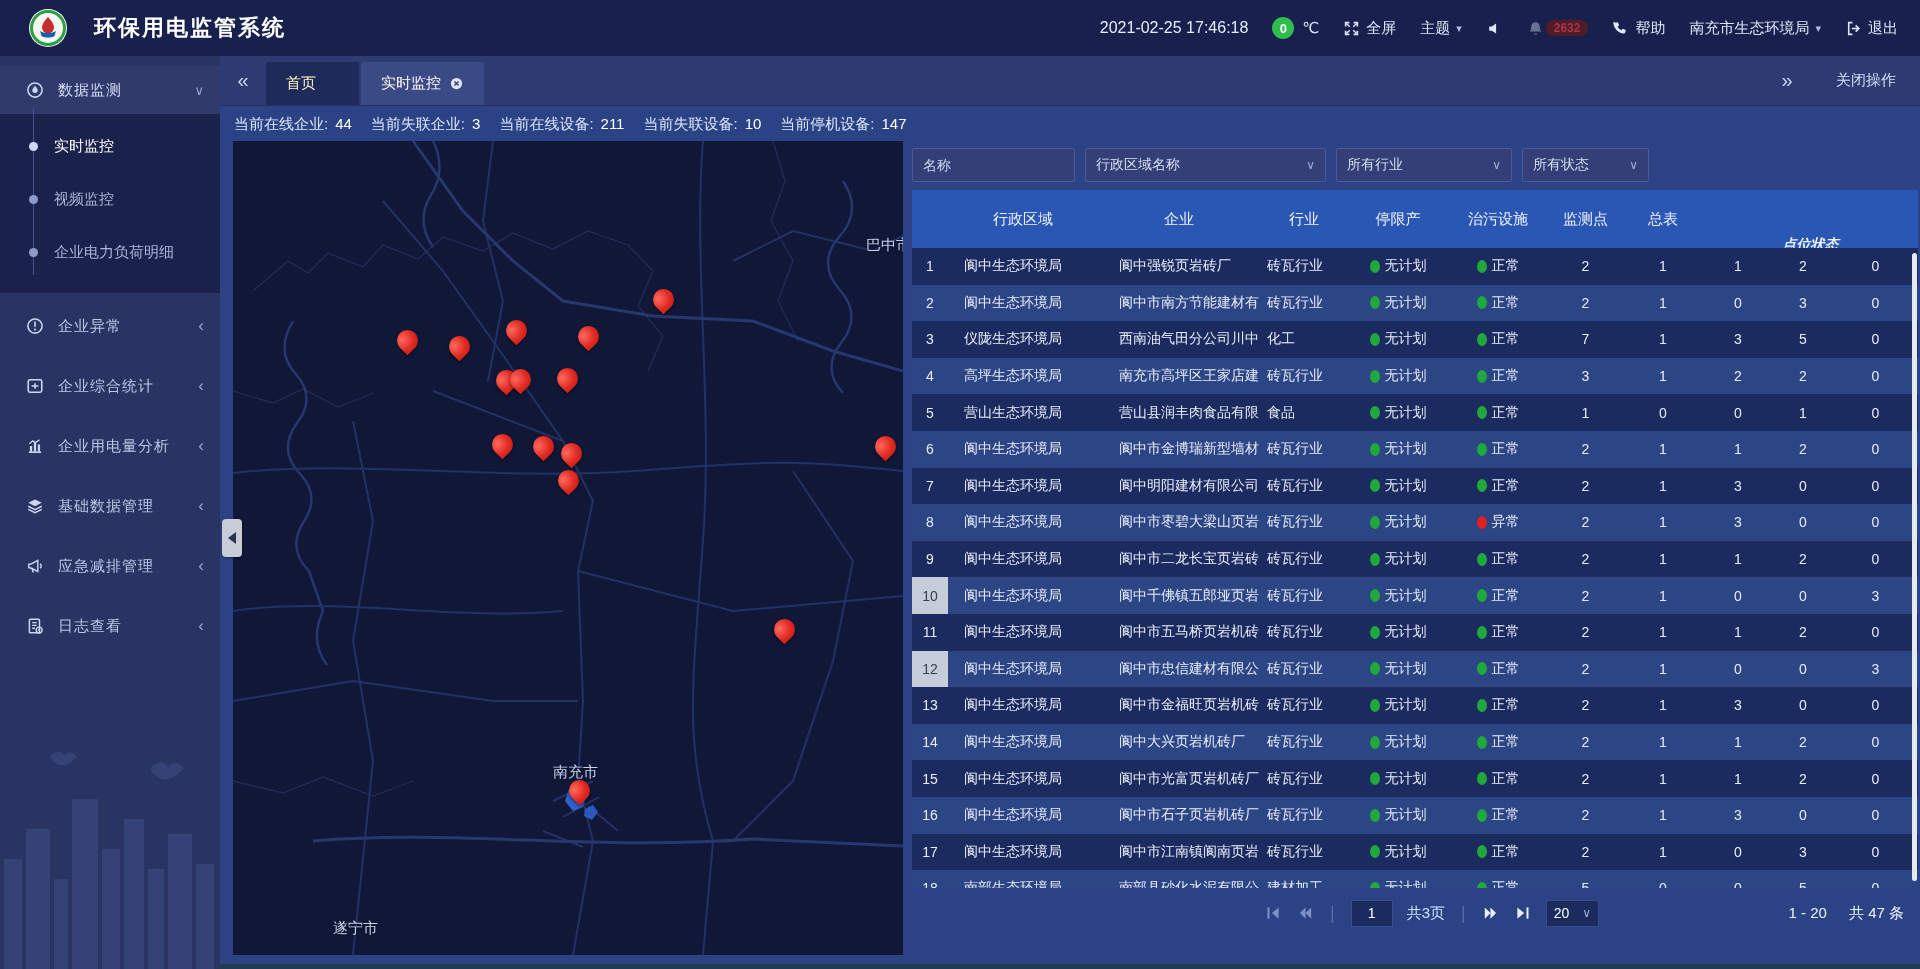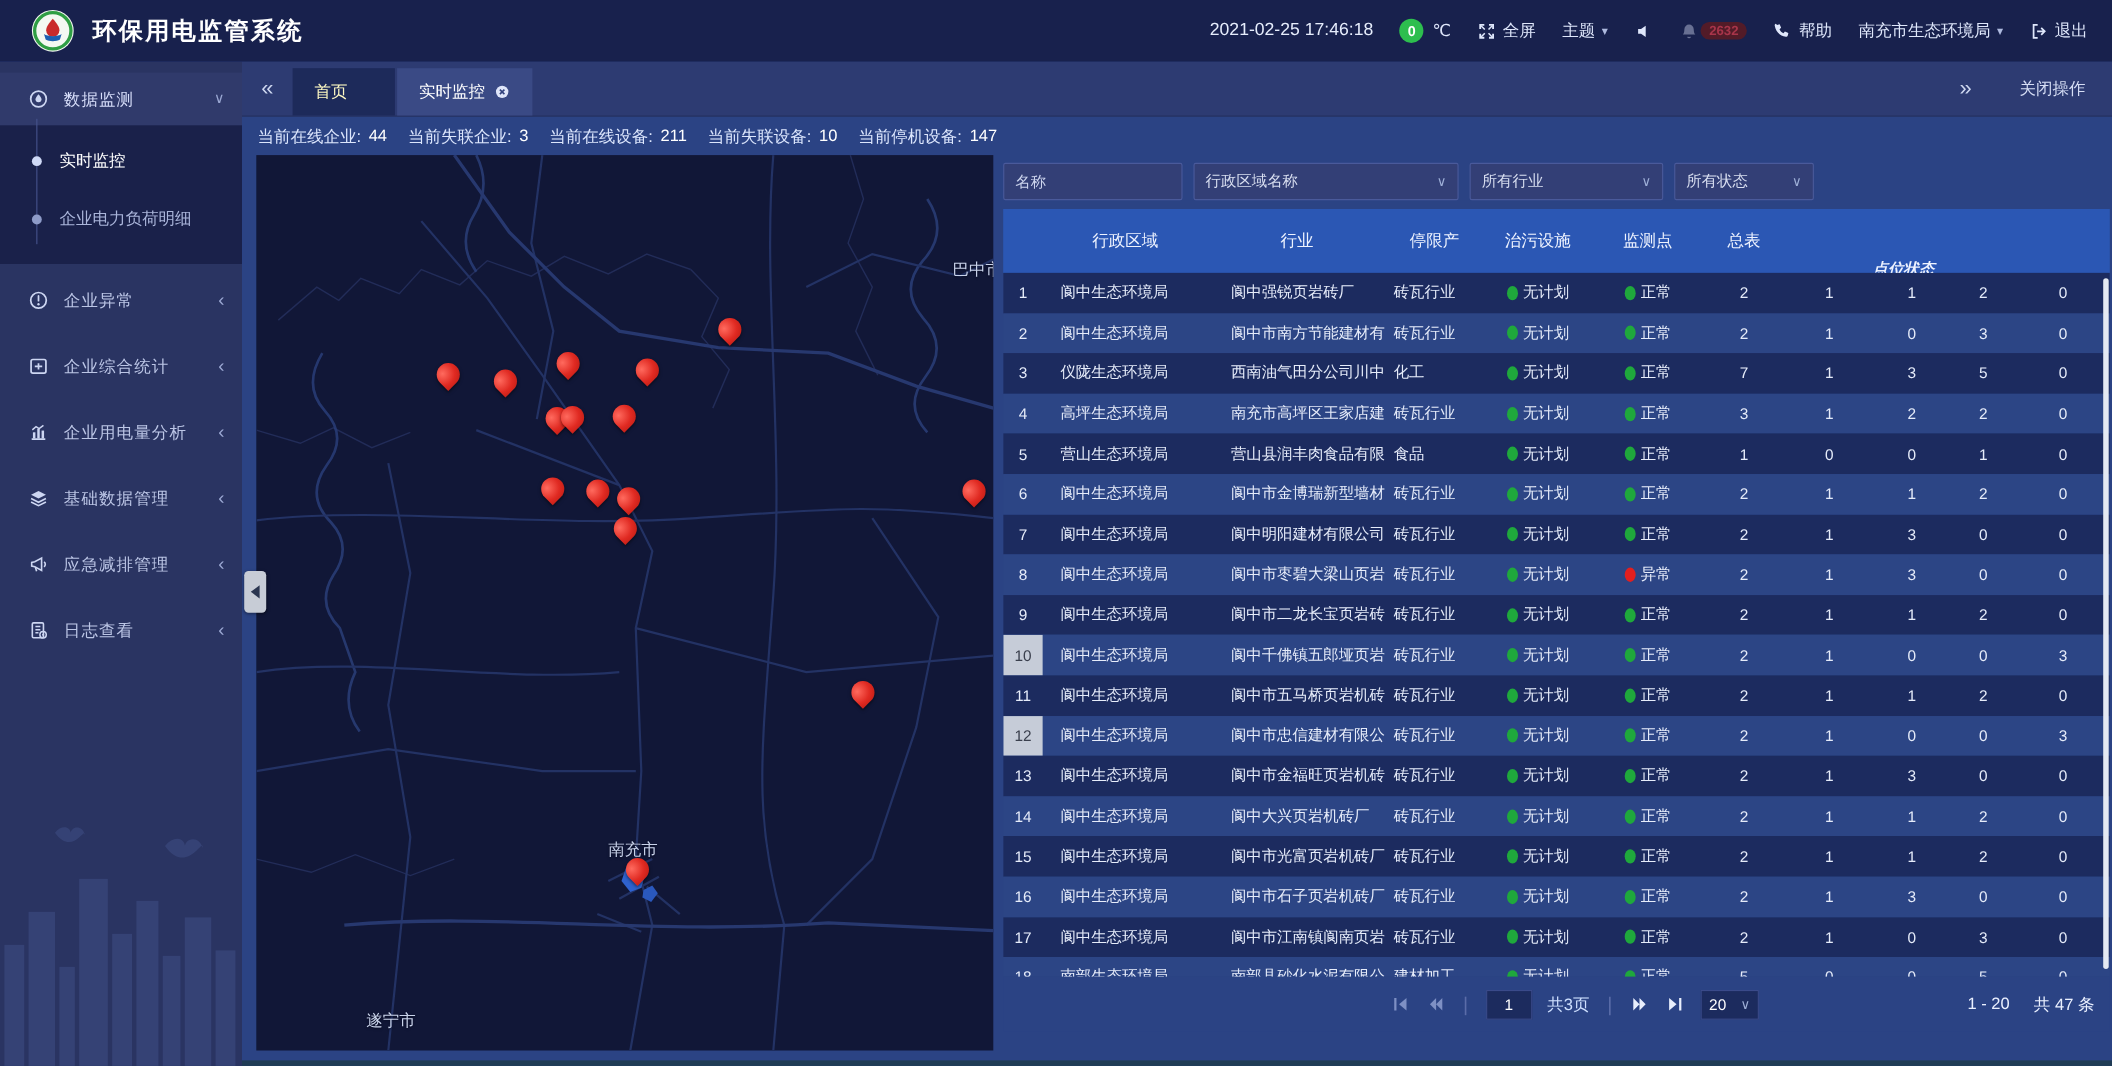--- a/index.html
+++ b/index.html
@@ -2,21 +2,21 @@
 <html><head>
 <meta charset="utf-8">
 <style>
   * { margin:0; padding:0; box-sizing:border-box; }
   html,body { width:1920px; height:969px; overflow:hidden; }
   body { font-family:"Liberation Sans","DejaVu Sans",sans-serif; background:#2b4384; position:relative; color:#e6ecfa; }
 
   
   .topbar { position:absolute; left:0; top:0; width:1920px; height:56px; background:#18214d;
             display:flex; align-items:center; justify-content:space-between; padding:0 22px 0 28px; z-index:30; }
-  .brand { display:flex; align-items:center; gap:16px; }
+  .brand { display:flex; align-items:center; gap:26px; }
   .logo { width:40px; height:40px; display:inline-block; }
   .app-title { font-size:22px; font-weight:bold; letter-spacing:2px; color:#ffffff; }
   .top-right { display:flex; align-items:center; gap:24px; font-size:15px; color:#dfe7fb; }
   .datetime { font-size:16px; color:#e6edfc; }
   .temp { display:flex; align-items:center; gap:8px; }
   .temp-badge { width:22px; height:22px; border-radius:50%; background:#2dbe4e; color:#fff; font-size:13px; font-weight:bold;
                 display:inline-flex; align-items:center; justify-content:center; }
   .temp-unit { font-size:15px; }
   .top-item { display:inline-flex; align-items:center; gap:6px; cursor:pointer; white-space:nowrap; }
   .ticon { width:17px; height:17px; display:inline-block; color:#dfe7fb; }
@@ -202,20 +202,24 @@
     <span class="mlabel">数据监测</span>
     <span class="mchev">∨</span>
   </div>
   <div class="submenu zebra-none">
 
       <div class="submenu-item active">
         <span class="subdot"></span>
         <span class="sublabel">实时监控</span>
       </div>
 
+      <div class="submenu-item">
+        <span class="subdot"></span>
+        <span class="sublabel">视频监控</span>
+      </div>
 
       <div class="submenu-item">
         <span class="subdot"></span>
         <span class="sublabel">企业电力负荷明细</span>
       </div>
     </div>
   <div class="menu-rest">
 
       <div class="menu-item">
         <span class="micon"><svg viewBox="0 0 16 16">
@@ -426,20 +430,21 @@
       <span>所有状态</span>
       <span class="f-caret">∨</span>
     </div>
   </div>
 
   <div class="thead">
     <div class="th-left">
 
     <div class="th"></div>
         <div class="th">行政区域</div>
+        <div class="th">企业</div>
         <div class="th">行业</div>
         <div class="th">停限产</div>
         <div class="th">治污设施</div>
         <div class="th">监测点</div>
         <div class="th">总表</div>
       </div>
     <div class="th-right">
       <div class="th-group">点位状态</div>
       <div class="th-subs">
 

